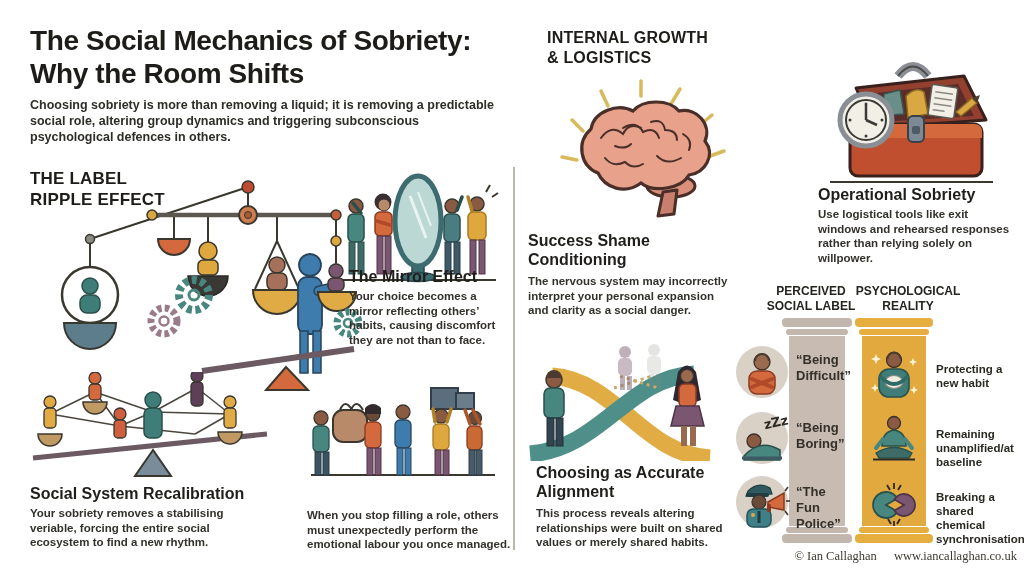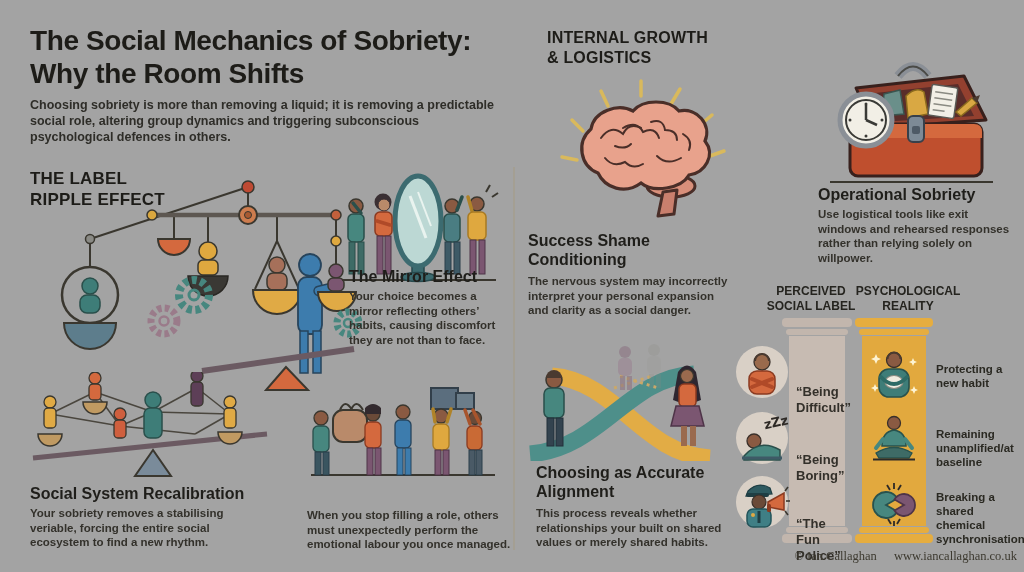--- a/index.html
+++ b/index.html
@@ -1,26 +1,26 @@
 <!DOCTYPE html>
 <html><head>
 <meta charset="utf-8">
 <style>
   * { margin:0; padding:0; box-sizing:border-box; }
   html,body { width:1024px; height:572px; }
   body { font-family:"Liberation Sans", sans-serif; background:#e9e6dc; }
-  .canvas { position:relative; width:1024px; height:572px; background:#a3a3a3; overflow:hidden; }
+  .canvas { position:relative; width:1024px; height:572px; background:#ffffff; overflow:hidden; }
   .abs { position:absolute; }
   .title { font-size:28px; font-weight:800; color:#1d1c18; letter-spacing:-0.4px; line-height:33px; }
   .subtitle { font-size:12.5px; font-weight:bold; color:#2e2d28; line-height:16px; }
   .sec-head { font-size:17px; font-weight:800; color:#1d1c18; line-height:21px; letter-spacing:0.2px; }
   .card-title { font-size:16px; font-weight:800; color:#1f1e1a; line-height:19px; }
   .card-body { font-size:11.5px; font-weight:bold; color:#33312b; line-height:14.5px; }
   .col-head { font-size:12px; font-weight:800; color:#25241f; line-height:15px; text-align:center; }
-  .pillar-label { font-size:13px; font-weight:bold; color:#33302a; line-height:16px;margin-top:32px; }
+  .pillar-label { font-size:13px; font-weight:bold; color:#33302a; line-height:16px; }
   .reality-label { font-size:11.5px; font-weight:bold; color:#2a2922; line-height:14px;margin-top:10px; }
   .divider-v { width:1.5px; background:#a49d8e; opacity:0.75; }
   .footer { font-family:"Liberation Serif", serif; font-size:12.5px; color:#3c392f; text-align:right; width:1024px; }
   .footer span { margin:0 7px; }
   .pillar-bar { position:absolute; border-radius:4px; }
 </style>
 </head>
 <body>
 
 <div class="canvas">
@@ -275,21 +275,21 @@
       <polygon points="154,70 177,70 182,90 149,90" fill="#7b5671" stroke="#4e3448" stroke-width="1.5"></polygon>
       <rect x="159" y="90" width="6" height="20" fill="#9a6a4e"></rect>
         <rect x="168" y="90" width="6" height="20" fill="#9a6a4e"></rect>
     </svg>
   </div>
 
   <div class="abs card-title" style="left:536px; top:463px;">
     <div>Choosing as Accurate</div>
     <div>Alignment</div>
   </div>
-  <div class="abs card-body" style="left:536px; top:506px; width:200px;">This process reveals whether relationships your built on shared values or merely shared habits.</div>
+  <div class="abs card-body" style="left:536px; top:506px; width:200px;">This process reveals altering relationships were built on shared values or merely shared habits.</div>
 
   <div class="abs" style="left:818px; top:36px;">
     <svg width="185" height="155" viewBox="0 0 185 155">
       <line x1="12" y1="146" x2="175" y2="146" stroke="#3a372f" stroke-width="2"></line>
       <path d="M 80,40 q 15,-19 30,0" fill="none" stroke="#8a8f96" stroke-width="9"></path>
       <path d="M 80,40 q 15,-19 30,0" fill="none" stroke="#4a4a46" stroke-width="2"></path>
       <polygon points="38,52 146,40 168,84 56,92" fill="#93402f" stroke="#38201c" stroke-width="3" stroke-linejoin="round"></polygon>
       <polygon points="48,58 140,48 156,80 62,86" fill="#5a2d2a"></polygon>
       <polygon points="66,58 82,54 86,78 64,80" fill="#6a8f8a" stroke="#3a5550" stroke-width="1.5"></polygon>
       <path d="M 88,60 Q 98,50 106,56 L 110,78 L 90,82 Z" fill="#d9a843" stroke="#8a6a1e" stroke-width="1.5"></path>

